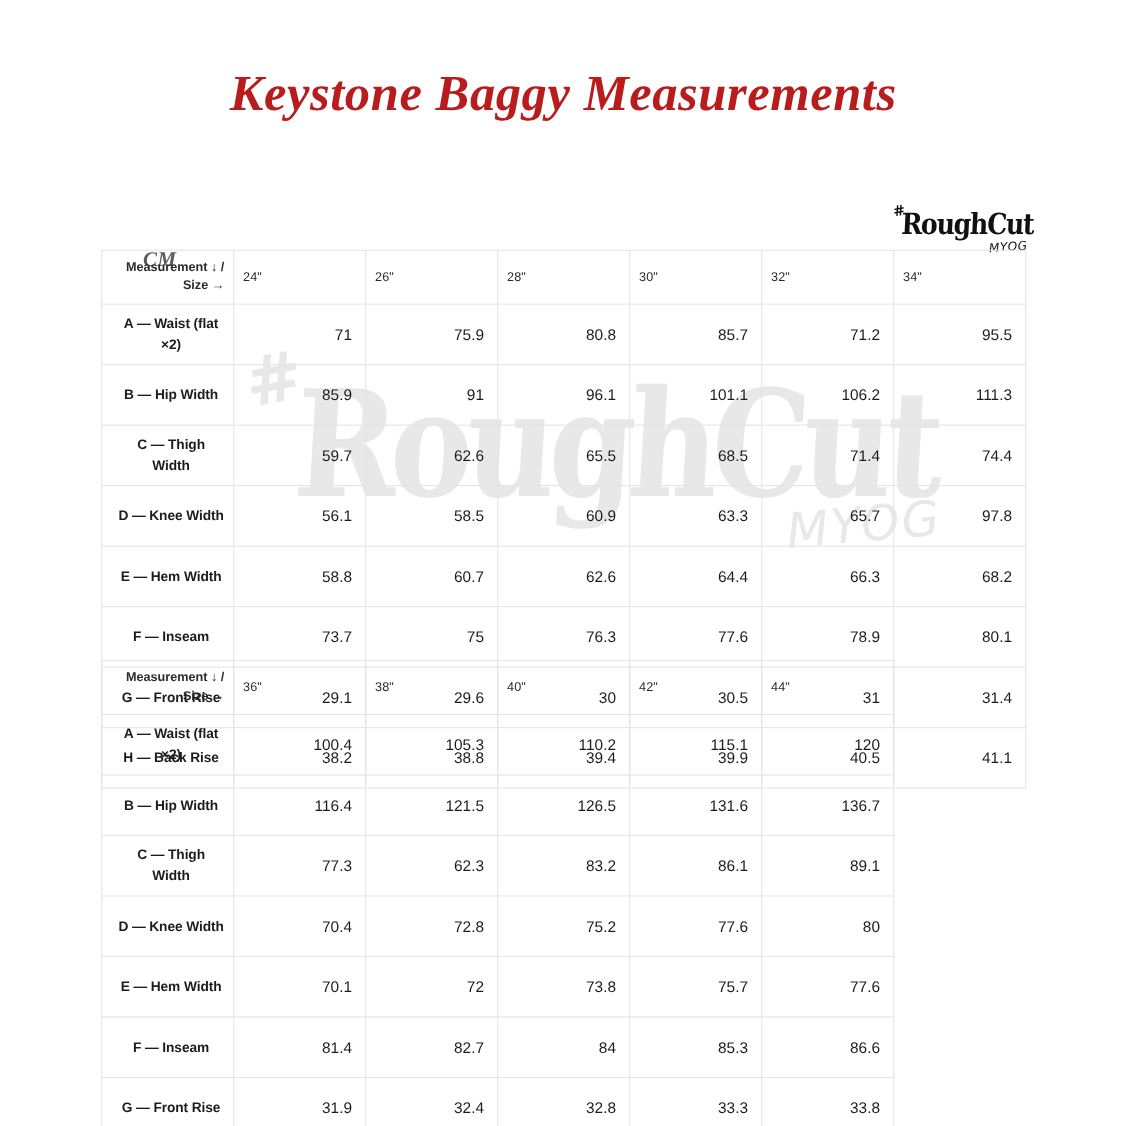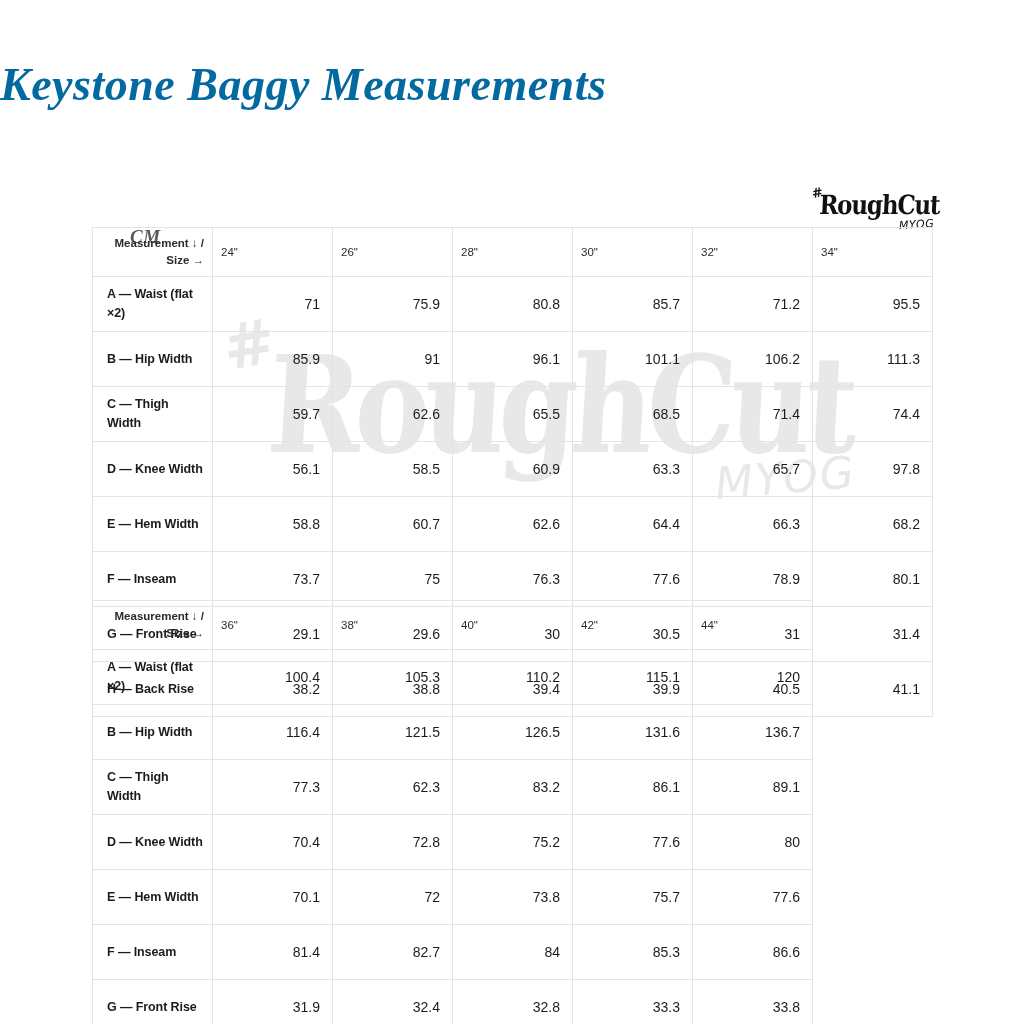--- a/index.html
+++ b/index.html
@@ -15,27 +15,27 @@
     font-family: "Liberation Sans", sans-serif;
     -webkit-font-smoothing: antialiased;
   }
 
   
   .page-title {
     position: absolute;
     top: 58px;
     left: 0;
     width: 1024px;
-    text-align: left;
+    text-align: center;
     font-family: "Liberation Serif", serif;
     font-style: italic;
     font-weight: bold;
     font-size: 46px;
     letter-spacing: 0.5px;
-    color: #0369a1;
+    color: #b91c1c;
     white-space: nowrap;
   }
 
   
   .unit-label {
     position: absolute;
     left: 130px;
     top: 190px;
     font-family: "Liberation Serif", serif;
     font-style: italic;
@@ -179,21 +179,21 @@
     vertical-align: middle;
   }
 
   
   .row-label {
     height: 40px;
     padding: 7px 8px 7px 14px !important;
     font-size: 12.5px;
     font-weight: bold;
     color: #1c1c1c;
-    text-align: left;
+    text-align: center;
     line-height: 1.5;
     letter-spacing: -0.1px;
   }
   .cell-val {
     height: 40px;
     padding: 7px 12px 7px 8px !important;
     font-size: 14px;
     font-weight: 400;
     color: #1c1c1c;
     text-align: right;

